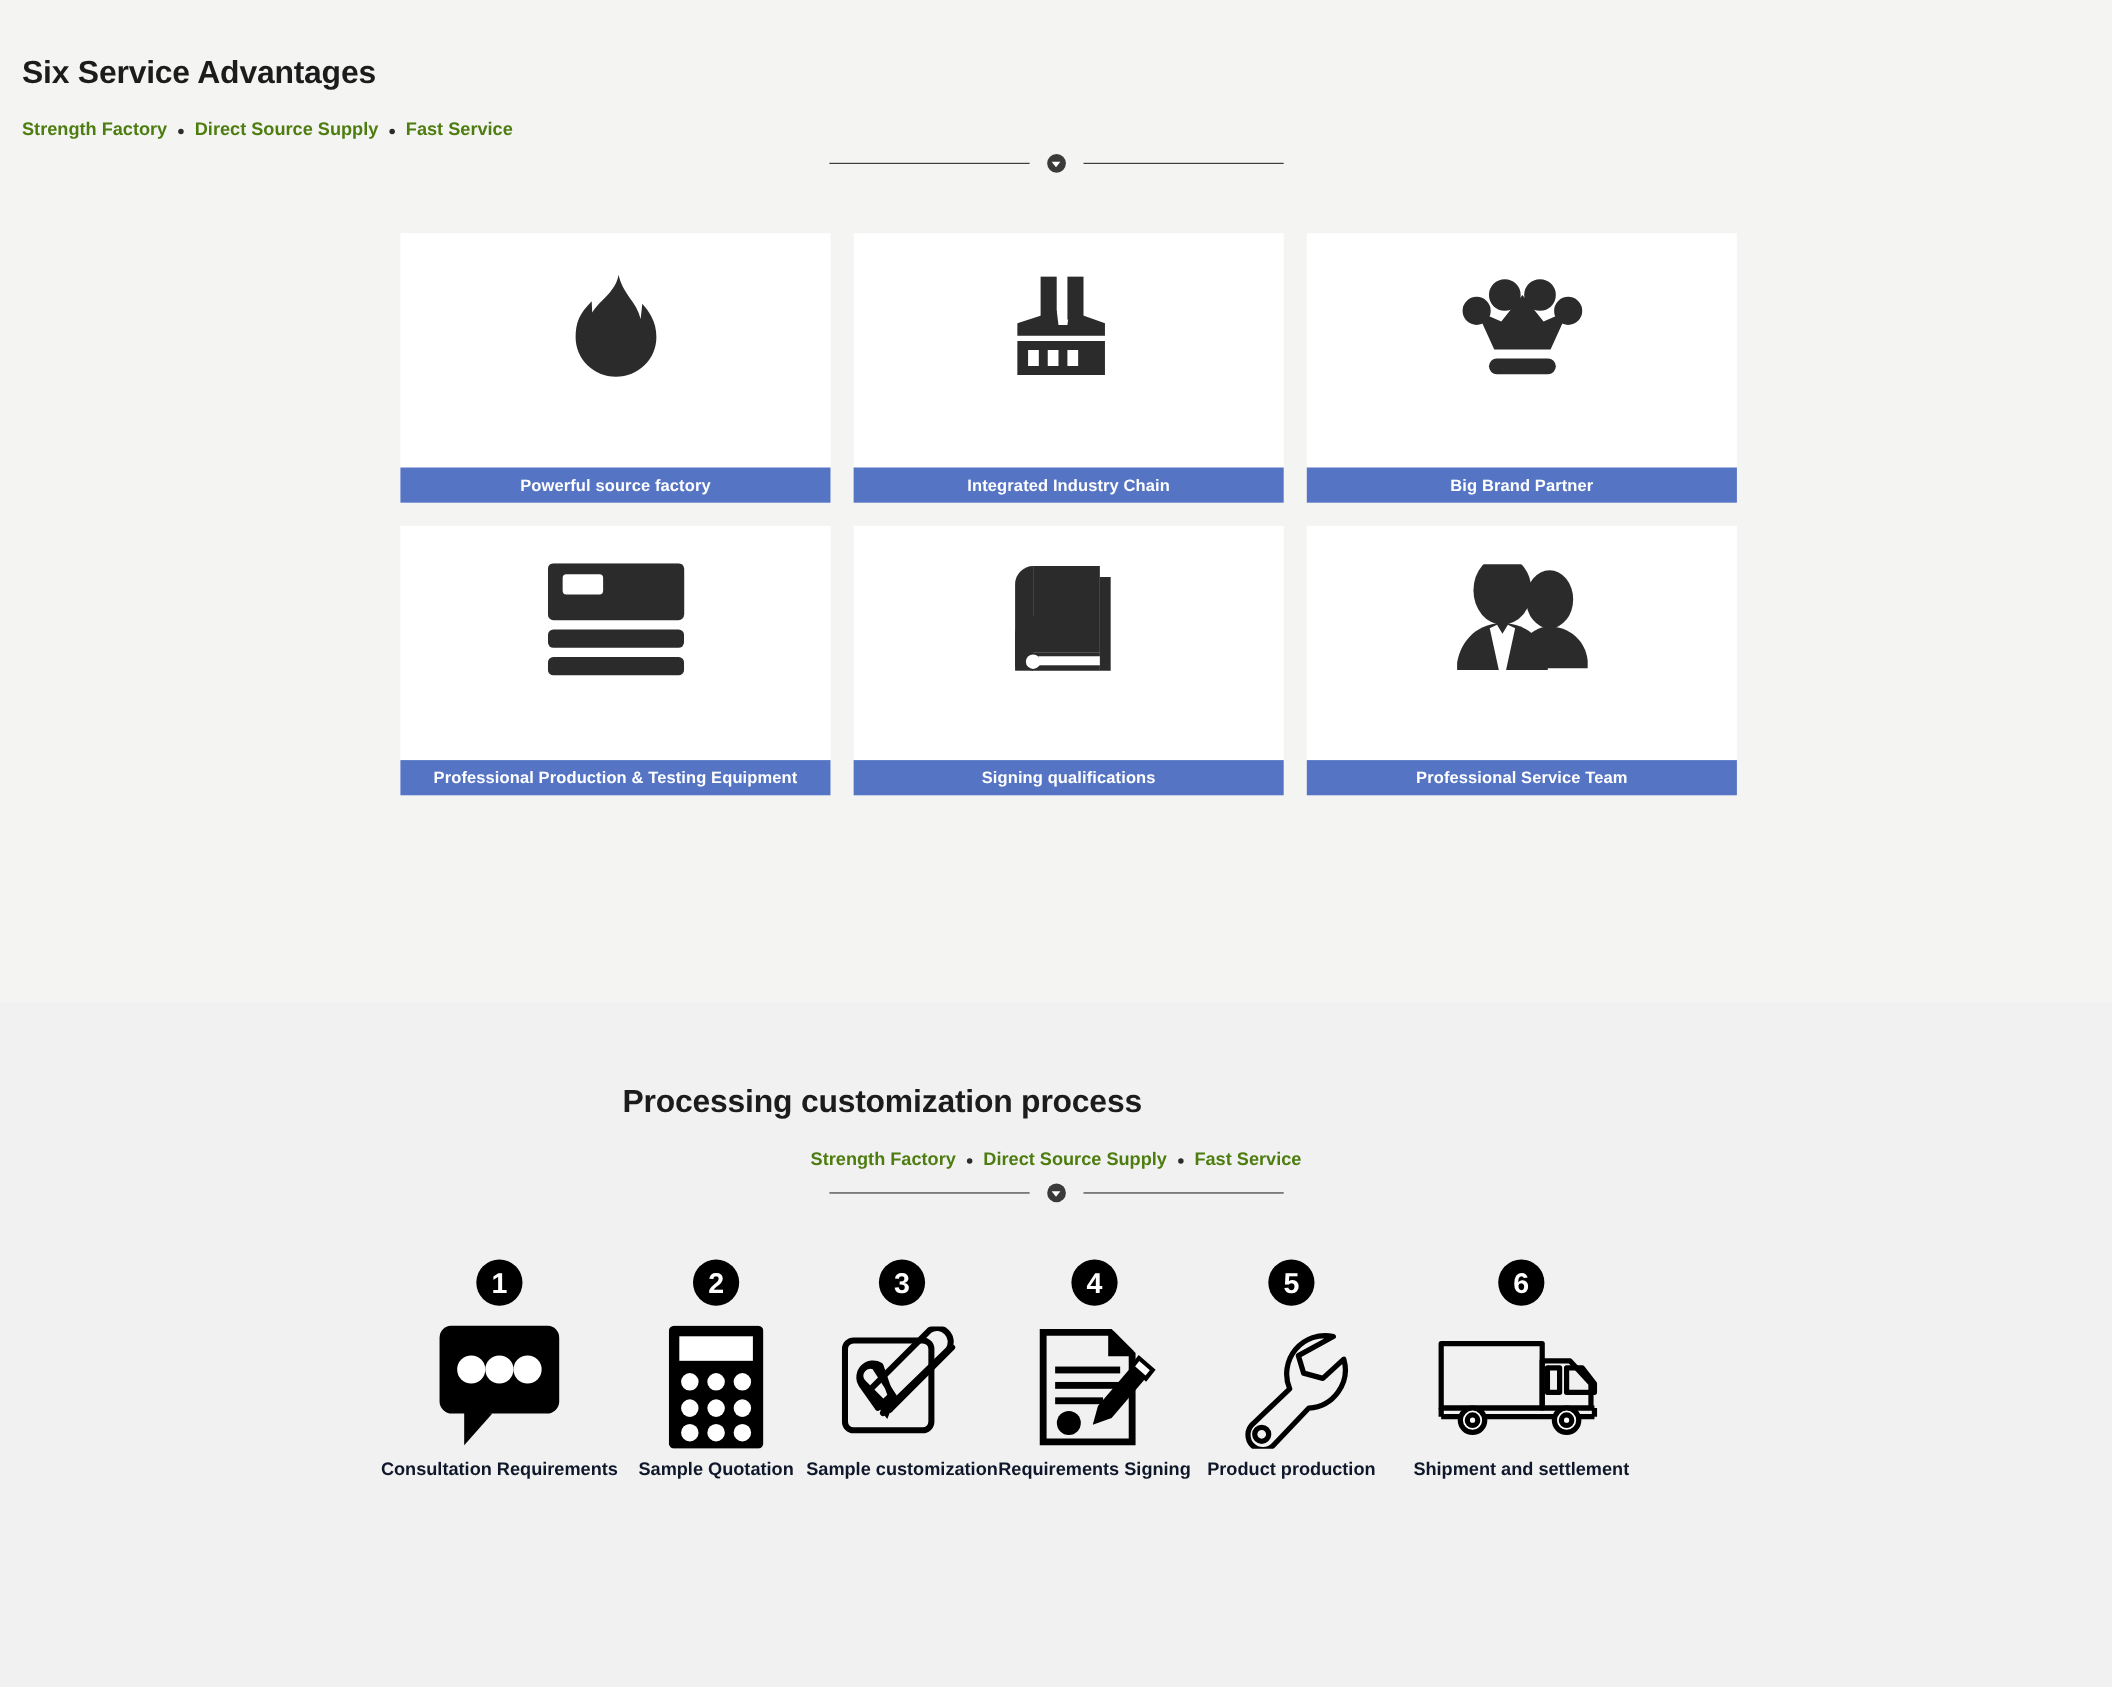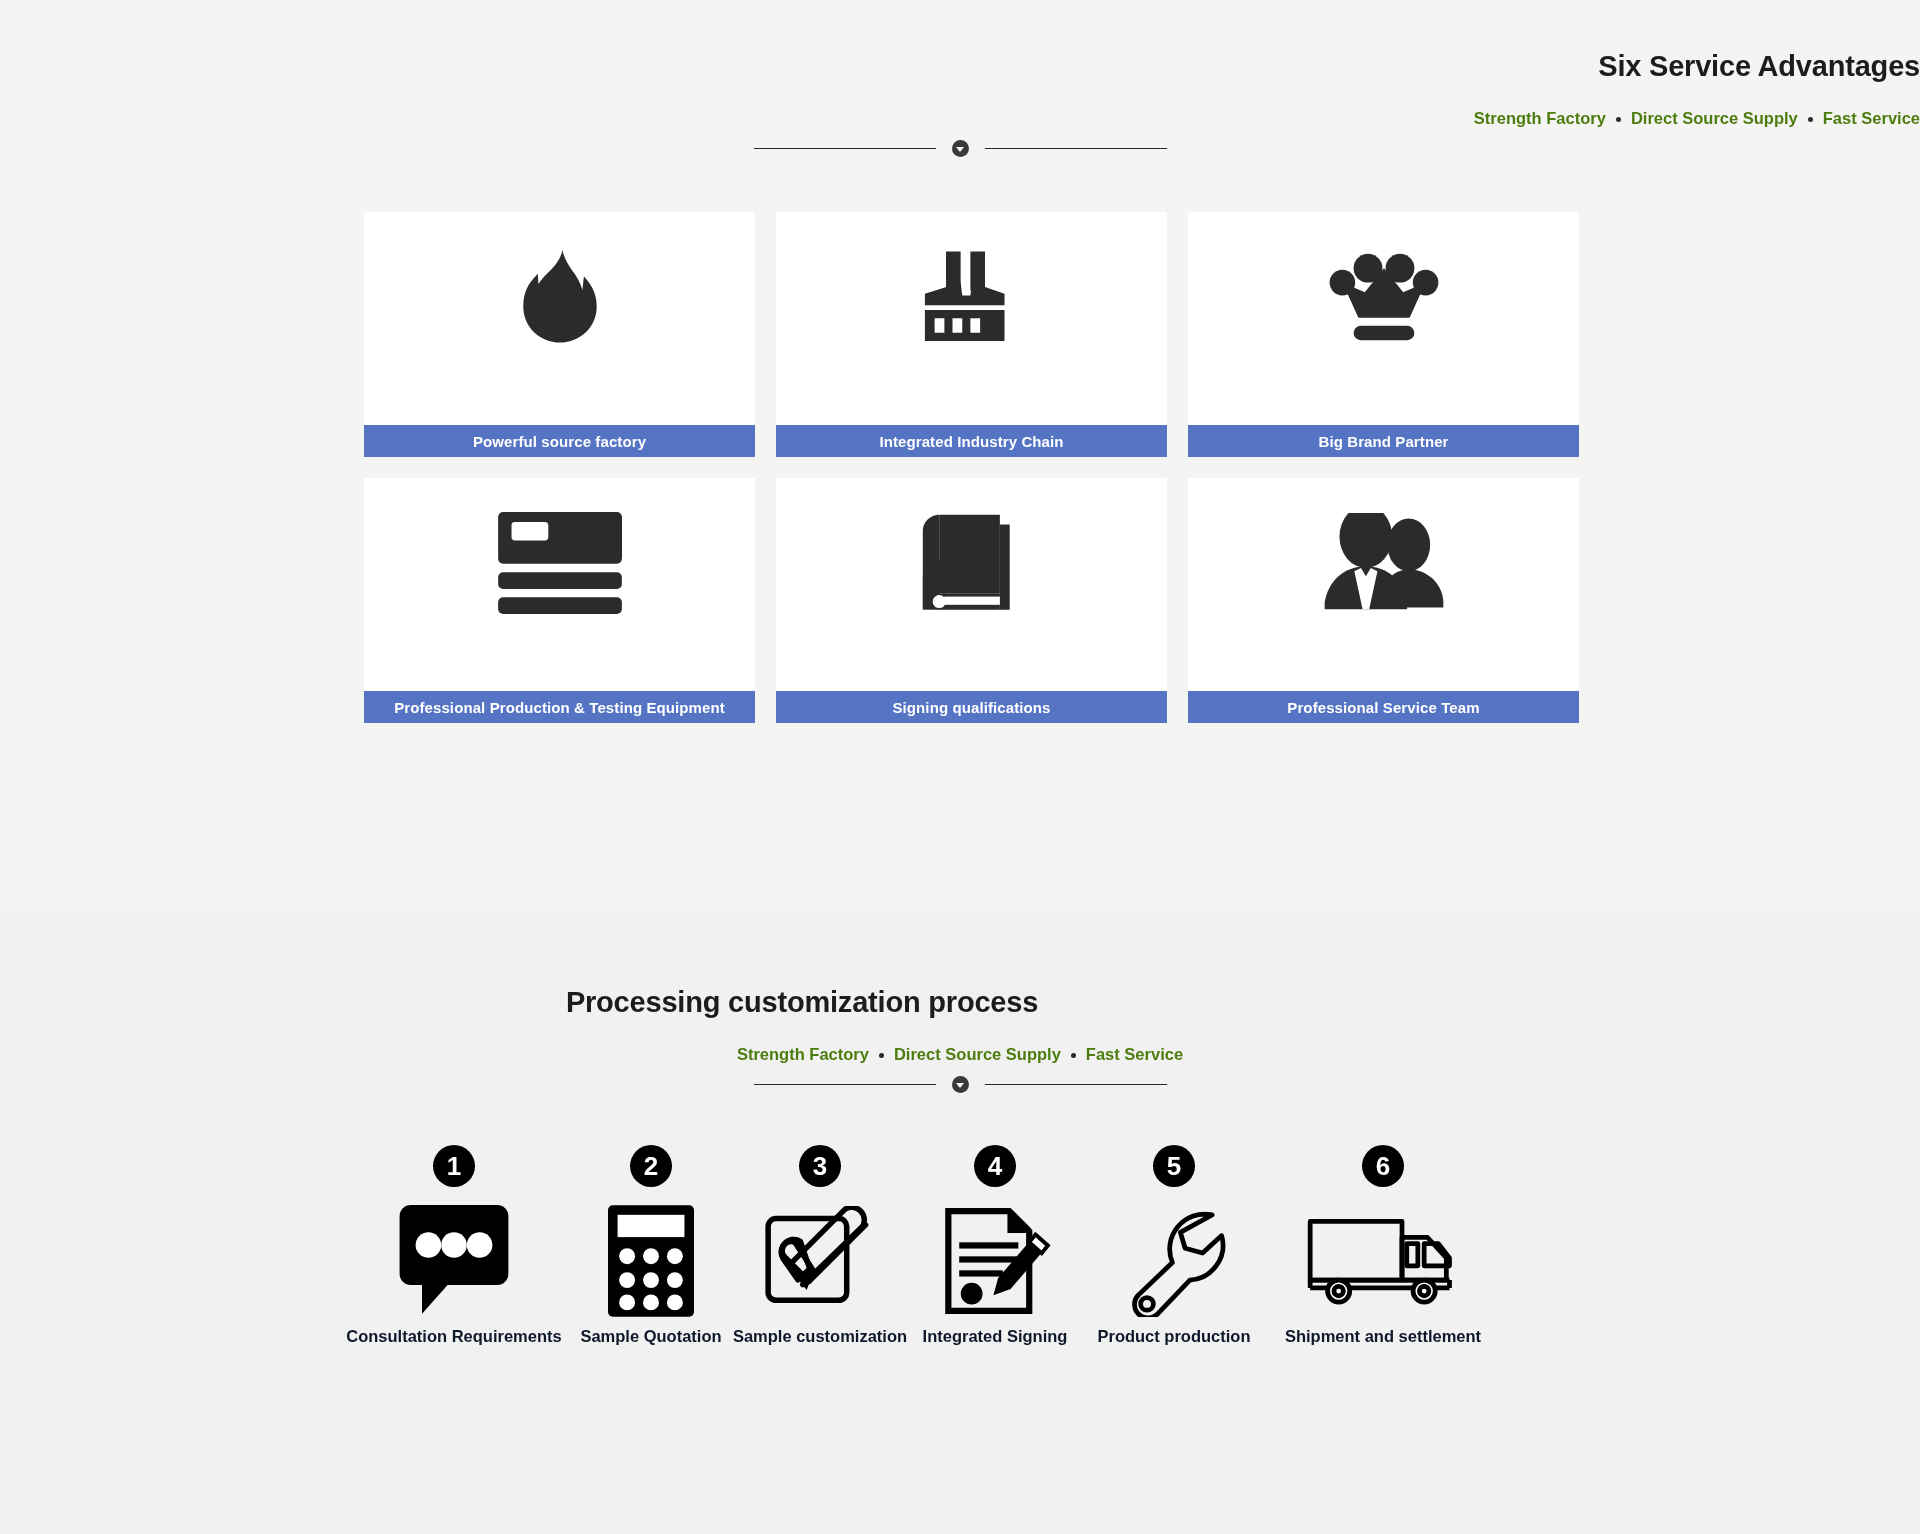--- a/index.html
+++ b/index.html
@@ -30,21 +30,21 @@
     position: absolute;
     left: 0; top: 912px;
     width: 1920px;
     height: 622px;
     background: #f1f1f1;
   }
 
   
   .heading-block {
     width: 1920px;
-    text-align: right;
+    text-align: left;
     padding-left: 20px;
   }
   .section-title {
     font-size: 29px;
     font-weight: bold;
     color: #1c1c1c;
     letter-spacing: -0.2px;
     line-height: 1;
   }
   .section-subtitle {
@@ -408,21 +408,21 @@
               <rect x="13" y="42" width="28" height="4"></rect>
               <circle cx="21" cy="57" r="7"></circle>
               <g transform="rotate(0)">
                 <path d="M62 19 l8 7 -24 28 -11 4 3 -11 z" fill="#000000"></path>
                 <path d="M62 19 l8 7 -4 5 -8 -7 z" fill="#ffffff" stroke="#000000" stroke-width="2.5"></path>
                 <path d="M35 57 l11 -4 -3 -3 z" fill="#000000"></path>
               </g>
             </svg>
           </span>
         </div>
-        <div class="step-label">Integrated Signing</div>
+        <div class="step-label">Requirements Signing</div>
       </div>
 
       <div class="step step-5">
         <div class="step-badge">5</div>
         <div class="step-icon">
           <span>
             <svg width="108" height="112" viewBox="0 0 68 70" fill="none" stroke="#000000" stroke-width="3" stroke-linejoin="round">
               <path d="M58 6 a22 22 0 0 0 -25 30 L12 56
                        a8.5 8.5 0 1 0 12 12 L44 47
                        a22 22 0 0 0 20 -28 L52 30 L41 27 L38 17 Z"></path>

